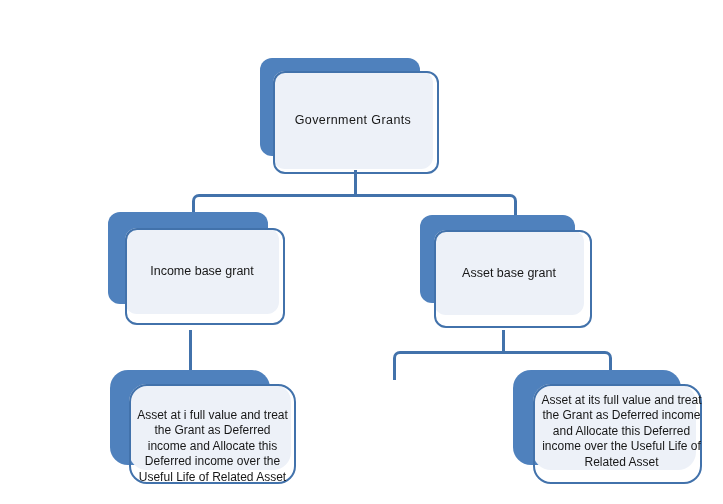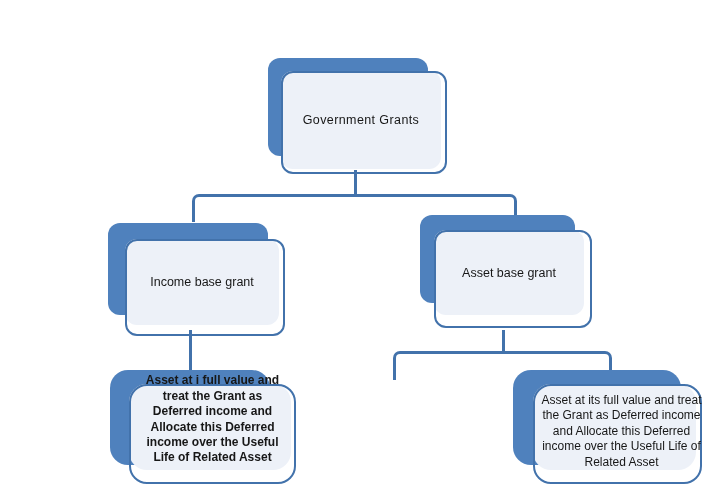--- a/index.html
+++ b/index.html
@@ -88,46 +88,46 @@
   <div class="conn conn-v" style="left:354px; top:170px; height:25px;"></div>
 
   <div class="elbow" style="left:192px; top:194px; width:325px; height:28px;"></div>
 
   <div class="conn conn-v" style="left:189px; top:330px; height:50px;"></div>
 
   <div class="conn conn-v" style="left:502px; top:330px; height:22px;"></div>
 
   <div class="elbow" style="left:393px; top:351px; width:219px; height:29px;"></div>
 
-  <div class="node r-med" style="left:260px; top:58px; width:180px; height:116px;margin-left:8px;">
+  <div class="node r-med" style="left:260px; top:58px; width:180px; height:116px;">
     <div class="back" style="left:0px;  top:0px;  width:160px; height:98px;"></div>
     <div class="fill" style="left:13px; top:13px; width:160px; height:98px;"></div>
     <div class="front" style="left:13px; top:13px; width:166px; height:103px;"></div>
     <div class="label label-title" style="left:13px; top:13px; width:160px; height:98px;">Government  Grants</div>
   </div>
 
-  <div class="node r-med" style="left:108px; top:223px; width:180px; height:116px;">
+  <div class="node r-med" style="left:108px; top:212px; width:180px; height:116px;">
     <div class="back" style="left:0px;  top:0px;  width:160px; height:92px;"></div>
     <div class="fill" style="left:17px; top:16px; width:154px; height:86px;"></div>
     <div class="front" style="left:17px; top:16px; width:160px; height:97px;"></div>
     <div class="label label-mid" style="left:17px; top:16px; width:154px; height:86px;">Income base grant</div>
   </div>
 
   <div class="node r-med" style="left:420px; top:215px; width:180px; height:116px;">
     <div class="back" style="left:0px;  top:0px;  width:155px; height:88px;"></div>
     <div class="fill" style="left:14px; top:15px; width:150px; height:85px;"></div>
     <div class="front" style="left:14px; top:15px; width:158px; height:98px;"></div>
     <div class="label label-mid" style="left:14px; top:15px; width:150px; height:85px;">Asset base grant</div>
   </div>
 
   <div class="node r-lg" style="left:110px; top:370px; width:190px; height:118px;">
     <div class="back" style="left:0px;  top:0px;  width:160px; height:95px;"></div>
     <div class="fill" style="left:19px; top:14px; width:162px; height:86px;"></div>
     <div class="front" style="left:19px; top:14px; width:167px; height:100px;"></div>
-    <div class="label label-leaf" style="left:19px; top:2px; width:167px; height:95px;font-weight:bold;">Asset at i full value and treat the Grant as Deferred income and Allocate this Deferred income over the Useful Life of Related Asset</div>
+    <div class="label label-leaf" style="left:19px; top:29px; width:167px; height:95px;">Asset at i full value and treat the Grant as Deferred income and Allocate this Deferred income over the Useful Life of Related Asset</div>
   </div>
 
 
   <div class="node r-lg" style="left:513px; top:370px; width:200px; height:118px;">
     <div class="back" style="left:0px;  top:0px;  width:168px; height:95px;"></div>
     <div class="fill" style="left:20px; top:14px; width:163px; height:86px;"></div>
     <div class="front" style="left:20px; top:14px; width:169px; height:100px;"></div>
     <div class="label label-leaf" style="left:20px; top:14px; width:177px; height:95px;">Asset at its full value and treat the Grant as Deferred income and Allocate this Deferred income over the Useful Life of Related Asset</div>
   </div>
 

